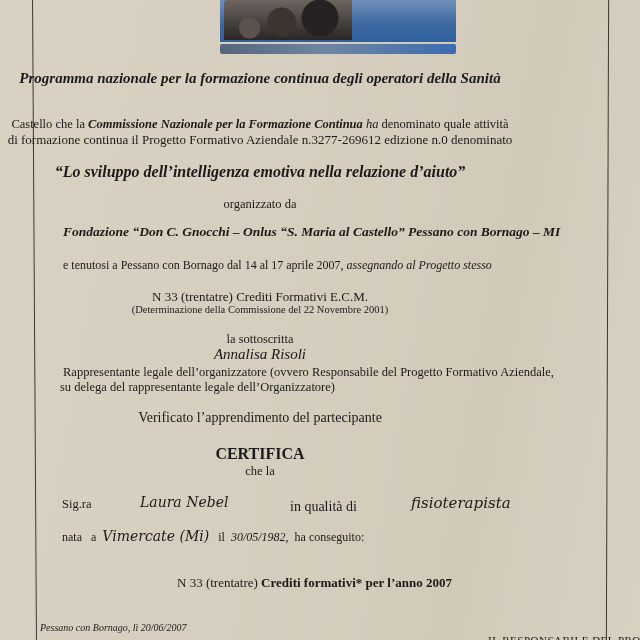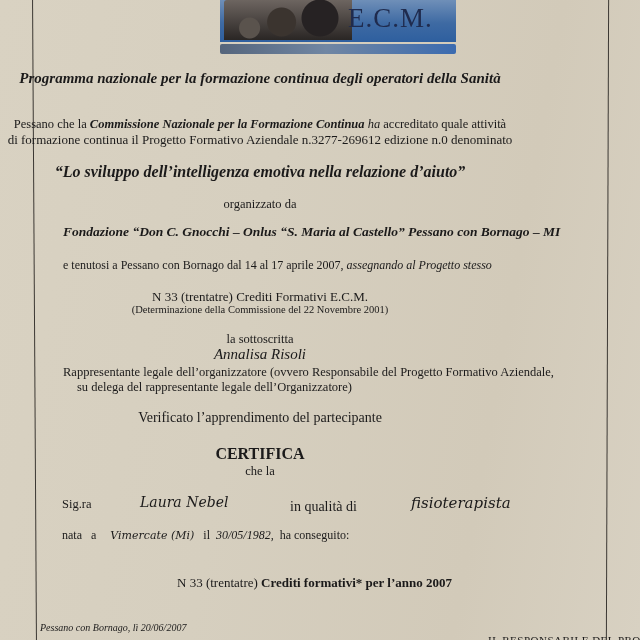--- a/index.html
+++ b/index.html
@@ -25,53 +25,52 @@
 </head>
 <body>
 
 <div class="border-left"></div>
 <div class="border-right"></div>
 
 <div class="logo">
   <div class="banner"></div>
   <div class="people"></div>
   <div class="banner2"></div>
-  <div class="ecm">E.C.M.</div>
 </div>
 
 <div class="t center bi" style="top:70px;font-size:15px;">Programma nazionale per la formazione continua degli operatori della Sanità</div>
 
-<div class="t center" style="top:117px;font-size:12.5px;"><span>Pessano che la </span><span class="bi">Commissione Nazionale per la Formazione Continua</span><span class="i"> ha</span><span> accreditato quale attività</span></div>
+<div class="t center" style="top:117px;font-size:12.5px;"><span>Castello che la </span><span class="bi">Commissione Nazionale per la Formazione Continua</span><span class="i"> ha</span><span> denominato quale attività</span></div>
 <div class="t center" style="top:132px;font-size:13px;">di formazione continua il Progetto Formativo Aziendale n.3277-269612 edizione n.0  denominato</div>
 
 <div class="t center bi" style="top:163px;font-size:16px;">“Lo sviluppo dell’intelligenza emotiva nella relazione d’aiuto”</div>
 
 <div class="t center" style="top:197px;font-size:12.5px;">organizzato da</div>
 
 <div class="t bi" style="left:63px;top:224px;font-size:13.5px;">Fondazione “Don C. Gnocchi – Onlus “S. Maria al Castello” Pessano con Bornago – MI</div>
 
 <div class="t" style="left:63px;top:258px;font-size:12px;"><span>e tenutosi a  Pessano con Bornago dal 14  al 17 aprile 2007, </span><span class="i">assegnando al Progetto  stesso</span></div>
 
 <div class="t center" style="top:289px;font-size:13px;">N 33 (trentatre) Crediti Formativi E.C.M.</div>
 <div class="t center" style="top:304px;font-size:10.5px;">(Determinazione della Commissione del 22 Novembre 2001)</div>
 
 <div class="t center" style="top:332px;font-size:12.5px;">la sottoscritta</div>
 <div class="t center i" style="top:346px;font-size:15px;">Annalisa Risoli</div>
 <div class="t" style="left:63px;top:365px;font-size:12.5px;">Rappresentante legale dell’organizzatore (ovvero Responsabile del Progetto Formativo Aziendale,</div>
-<div class="t" style="left:77px;top:380px;font-size:12.5px;">su delega del rappresentante legale dell’Organizzatore)</div>
+<div class="t" style="left:60px;top:380px;font-size:12.5px;">su delega del rappresentante legale dell’Organizzatore)</div>
 
 <div class="t center" style="top:410px;font-size:14px;">Verificato l’apprendimento del partecipante</div>
 
 <div class="t center b" style="top:445px;font-size:16px;">CERTIFICA</div>
 <div class="t center" style="top:464px;font-size:12.5px;">che la</div>
 
 <div class="t" style="left:62px;top:497px;font-size:12.5px;">Sig.ra</div>
 <div class="t script" style="left:140px;top:494px;font-size:14px;">Laura Nebel</div>
 <div class="t" style="left:290px;top:499px;font-size:14px;">in qualità di</div>
 <div class="t script" style="left:411px;top:494px;font-size:15px;">fisioterapista</div>
 
-<div class="t" style="left:62px;top:528px;font-size:12px;"><span>nata</span>&nbsp;&nbsp;&nbsp;<span>a</span>&nbsp;&nbsp;<span class="script" style="font-size:11px;margin-left:8px;">Vimercate (Mi)</span>&nbsp;&nbsp;&nbsp;<span>il</span>&nbsp;&nbsp;<span class="i">30/05/1982,</span>&nbsp;&nbsp;<span>ha conseguito:</span></div>
+<div class="t" style="left:62px;top:528px;font-size:12px;"><span>nata</span>&nbsp;&nbsp;&nbsp;<span>a</span>&nbsp;&nbsp;<span class="script" style="font-size:14px;">Vimercate (Mi)</span>&nbsp;&nbsp;&nbsp;<span>il</span>&nbsp;&nbsp;<span class="i">30/05/1982,</span>&nbsp;&nbsp;<span>ha conseguito:</span></div>
 
 <div class="t" style="left:177px;top:575px;font-size:13px;"><span>N 33 (trentatre) </span><span class="b">Crediti formativi* per l’anno 2007</span></div>
 
 <div class="t i" style="left:40px;top:622px;font-size:10px;">Pessano con Bornago, lì 20/06/2007</div>
 
 <div class="t" style="left:488px;top:634px;font-size:11px;letter-spacing:0.5px;">IL RESPONSABILE DEL PROGETTO</div>
 
 </body></html>

